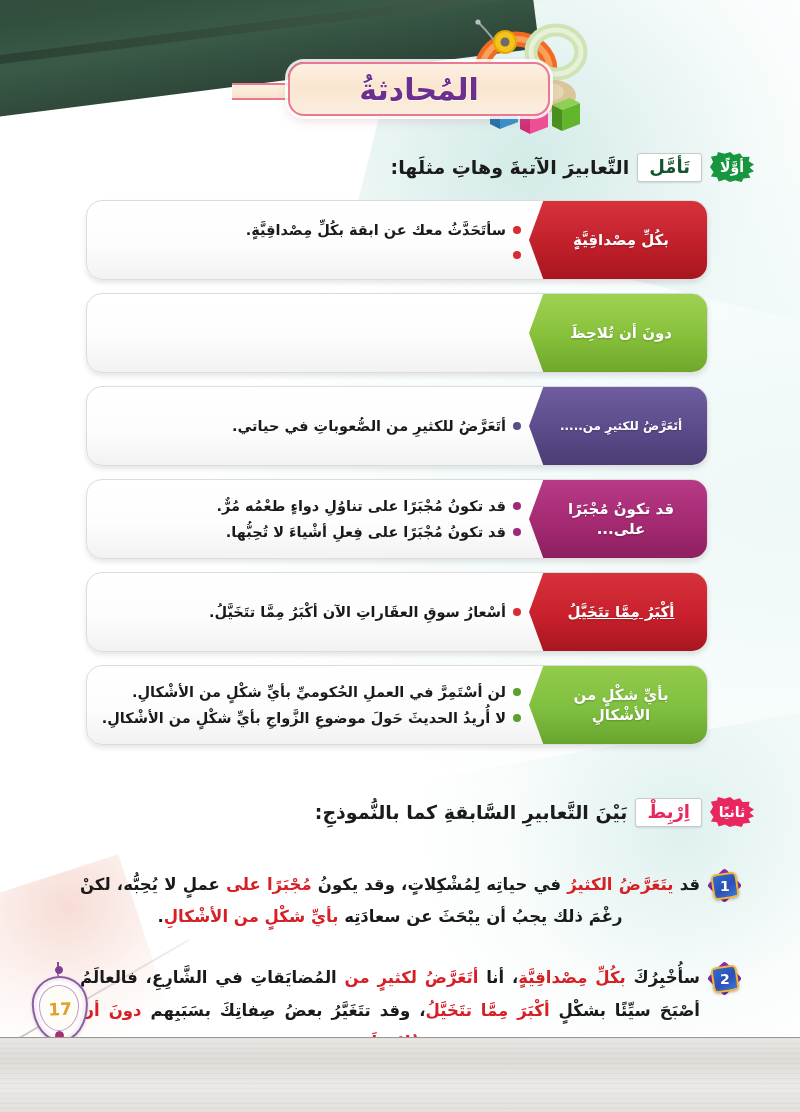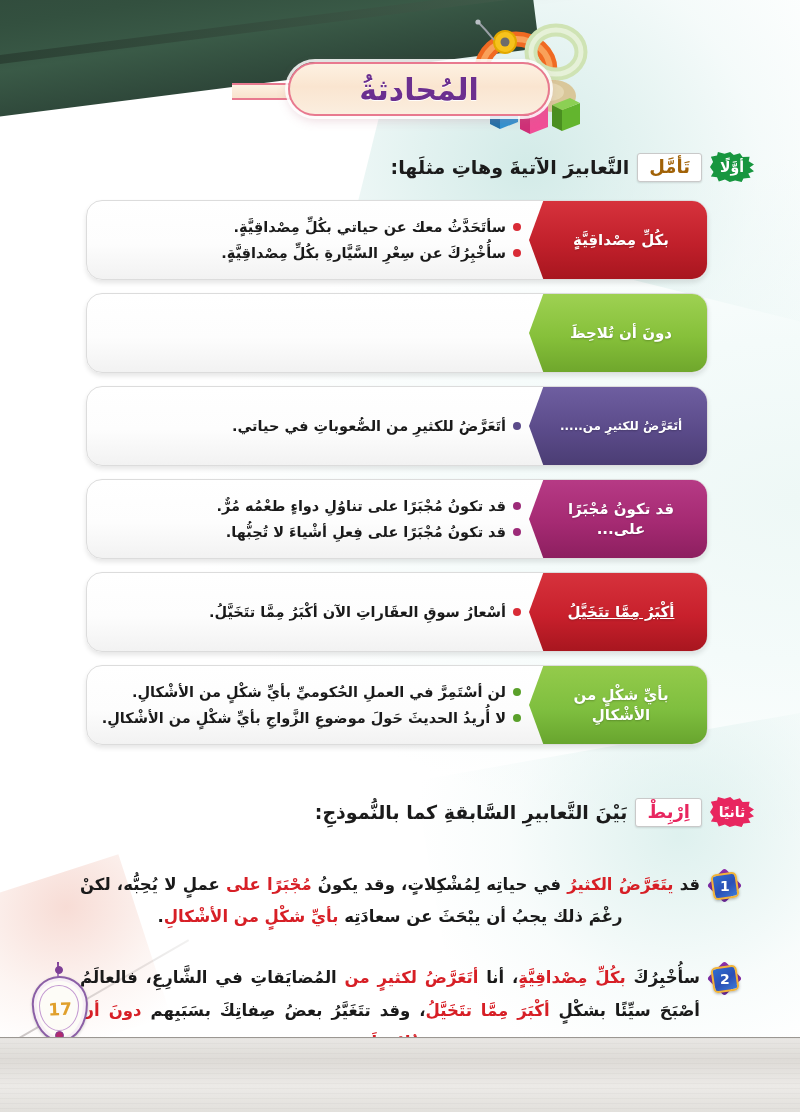--- a/index.html
+++ b/index.html
@@ -117,21 +117,21 @@
   .title-wrap {
     position: absolute;
     right: 250px;
     top: 62px;
     width: 262px;
     height: 54px;
   }
   .title-pill {
     position: absolute;
     inset: 0;
-    border-radius: 27px;
+    border-radius: 16px;
     background: linear-gradient(180deg, #fdf1e2 0%, #fae5d0 45%, #fbeedf 100%);
     border: 2px solid #e8798f;
     box-shadow: 0 0 0 3px rgba(255,255,255,.85), 0 4px 11px rgba(190,120,140,.3);
     display: flex;
     align-items: center;
     justify-content: center;
   }
   .title-text {
     font-size: 30px;
     font-weight: bold;
@@ -201,21 +201,21 @@
     font-weight: bold;
     line-height: 1;
   }
   .verb-chip {
     background: #ffffff;
     border: 1px solid #c9c9c9;
     border-radius: 3px;
     padding: 2px 11px 4px;
     font-size: 18px;
     font-weight: bold;
-    color: #a16207;
+    color: #14532d;
     box-shadow: 0 1px 2px rgba(0,0,0,.12);
     white-space: nowrap;
   }
   .verb-chip.pink { color: #e8265f; }
   .heading-text {
     font-size: 19px;
     font-weight: bold;
     color: #1b1b1b;
     white-space: nowrap;
   }
@@ -493,25 +493,24 @@
   </div>
 
   <div class="rows">
 
     <div class="exp-row">
       <div class="exp-shadow" style="background:#9c1420;"></div>
       <div class="exp-card">
         <div class="exp-items">
           <div class="exp-item">
             <span class="bullet" style="background:#d92b36;"></span>
-            <span class="exp-item-text">سأتَحَدَّثُ معك عن حياتي بكُلِّ مِصْداقِيَّةٍ.</span>
+            <span class="exp-item-text">سأتَحَدَّثُ معك عن ابقة بكُلِّ مِصْداقِيَّةٍ.</span>
           </div>
           <div class="exp-item">
             <span class="bullet" style="background:#d92b36;"></span>
-            <span class="exp-item-text">سأُخْبِرُكَ عن سِعْرِ السَّيَّارةِ بكُلِّ مِصْداقِيَّةٍ.</span>
           </div>
         </div>
         <div class="exp-label" style="background:linear-gradient(180deg,#d6323c 0%,#c1202b 55%,#a8161f 100%);">بكُلِّ مِصْداقِيَّةٍ</div>
       </div>
     </div>
 
     <div class="exp-row">
       <div class="exp-shadow" style="background:#6b9f2c;"></div>
       <div class="exp-card">
         <div class="exp-label" style="background:linear-gradient(180deg,#9ed152 0%,#86c03a 55%,#6fa72c 100%);">دونَ أن تُلاحِظَ</div>

